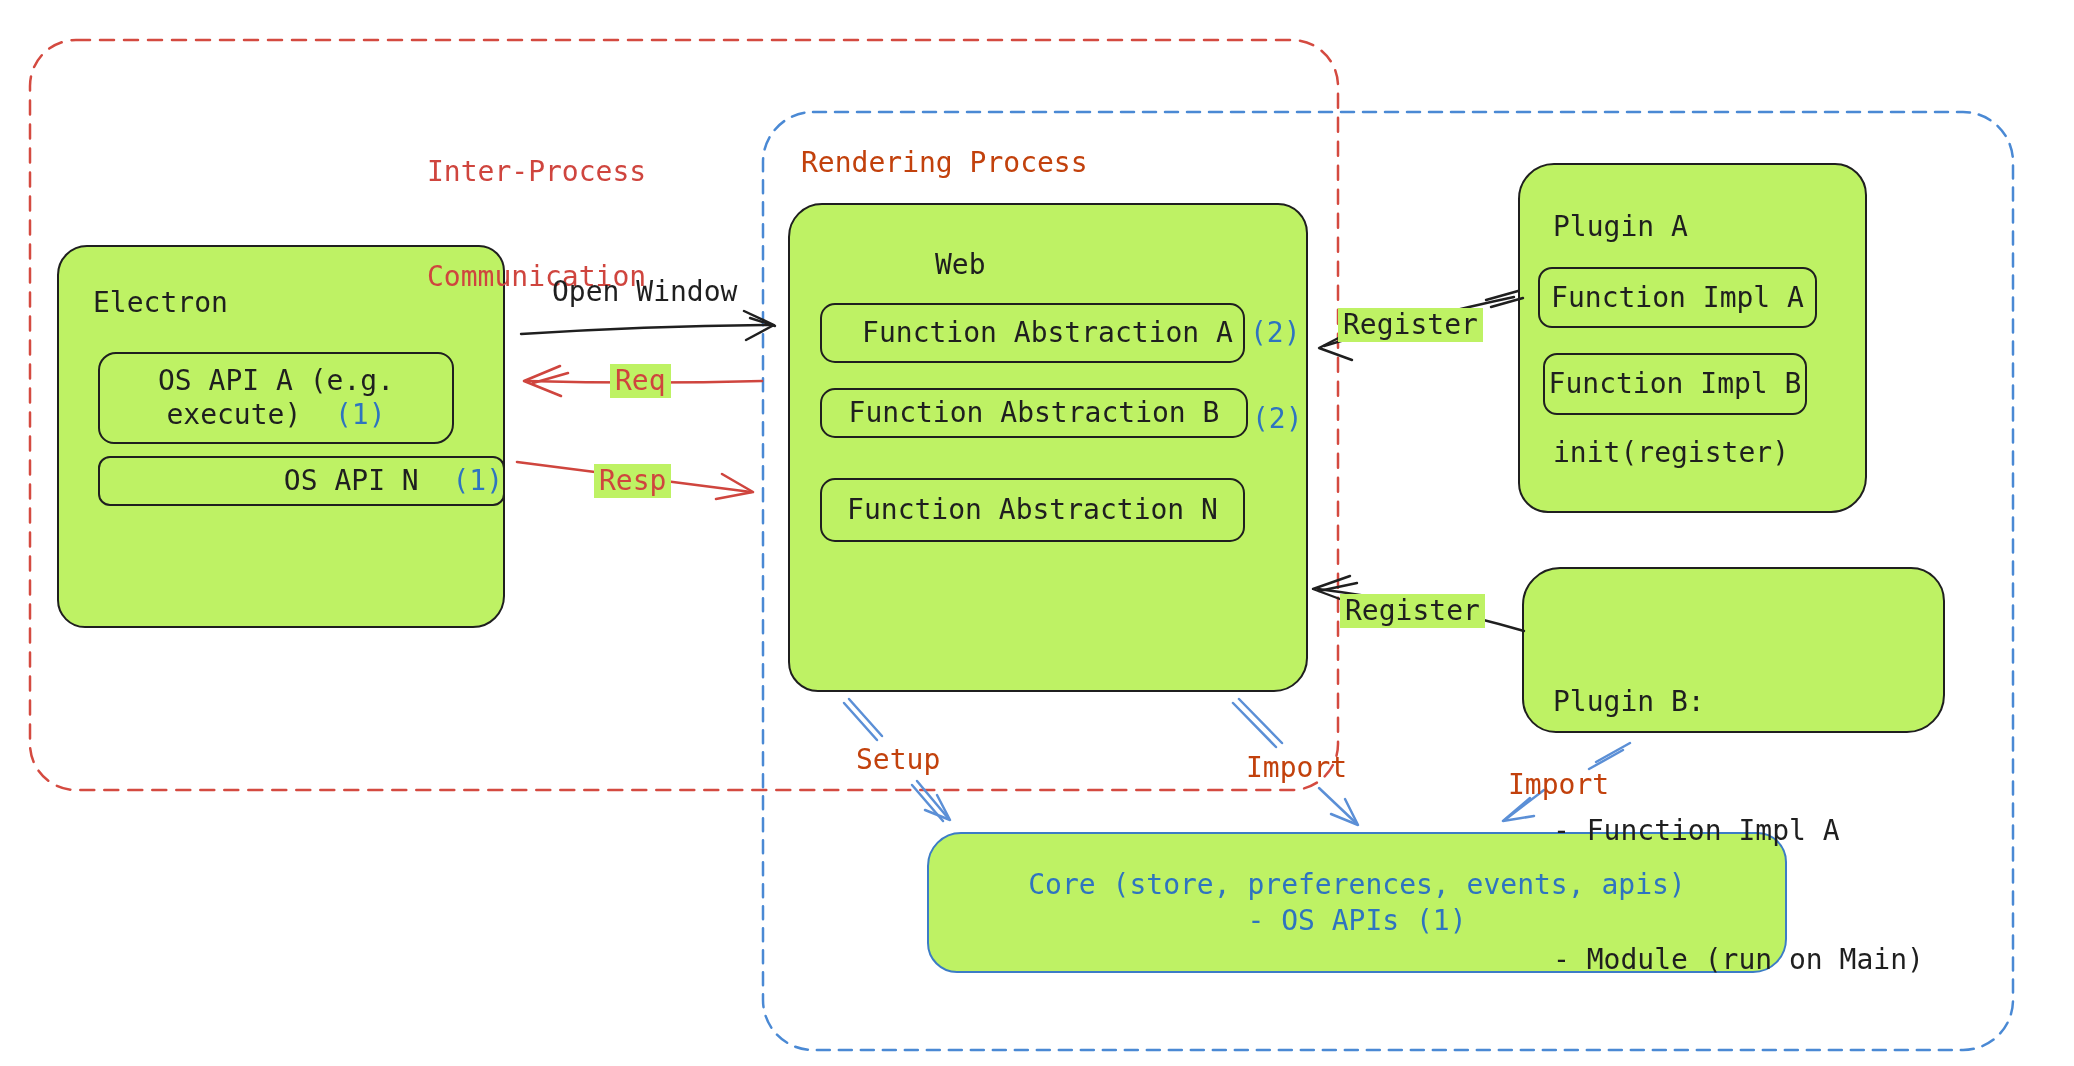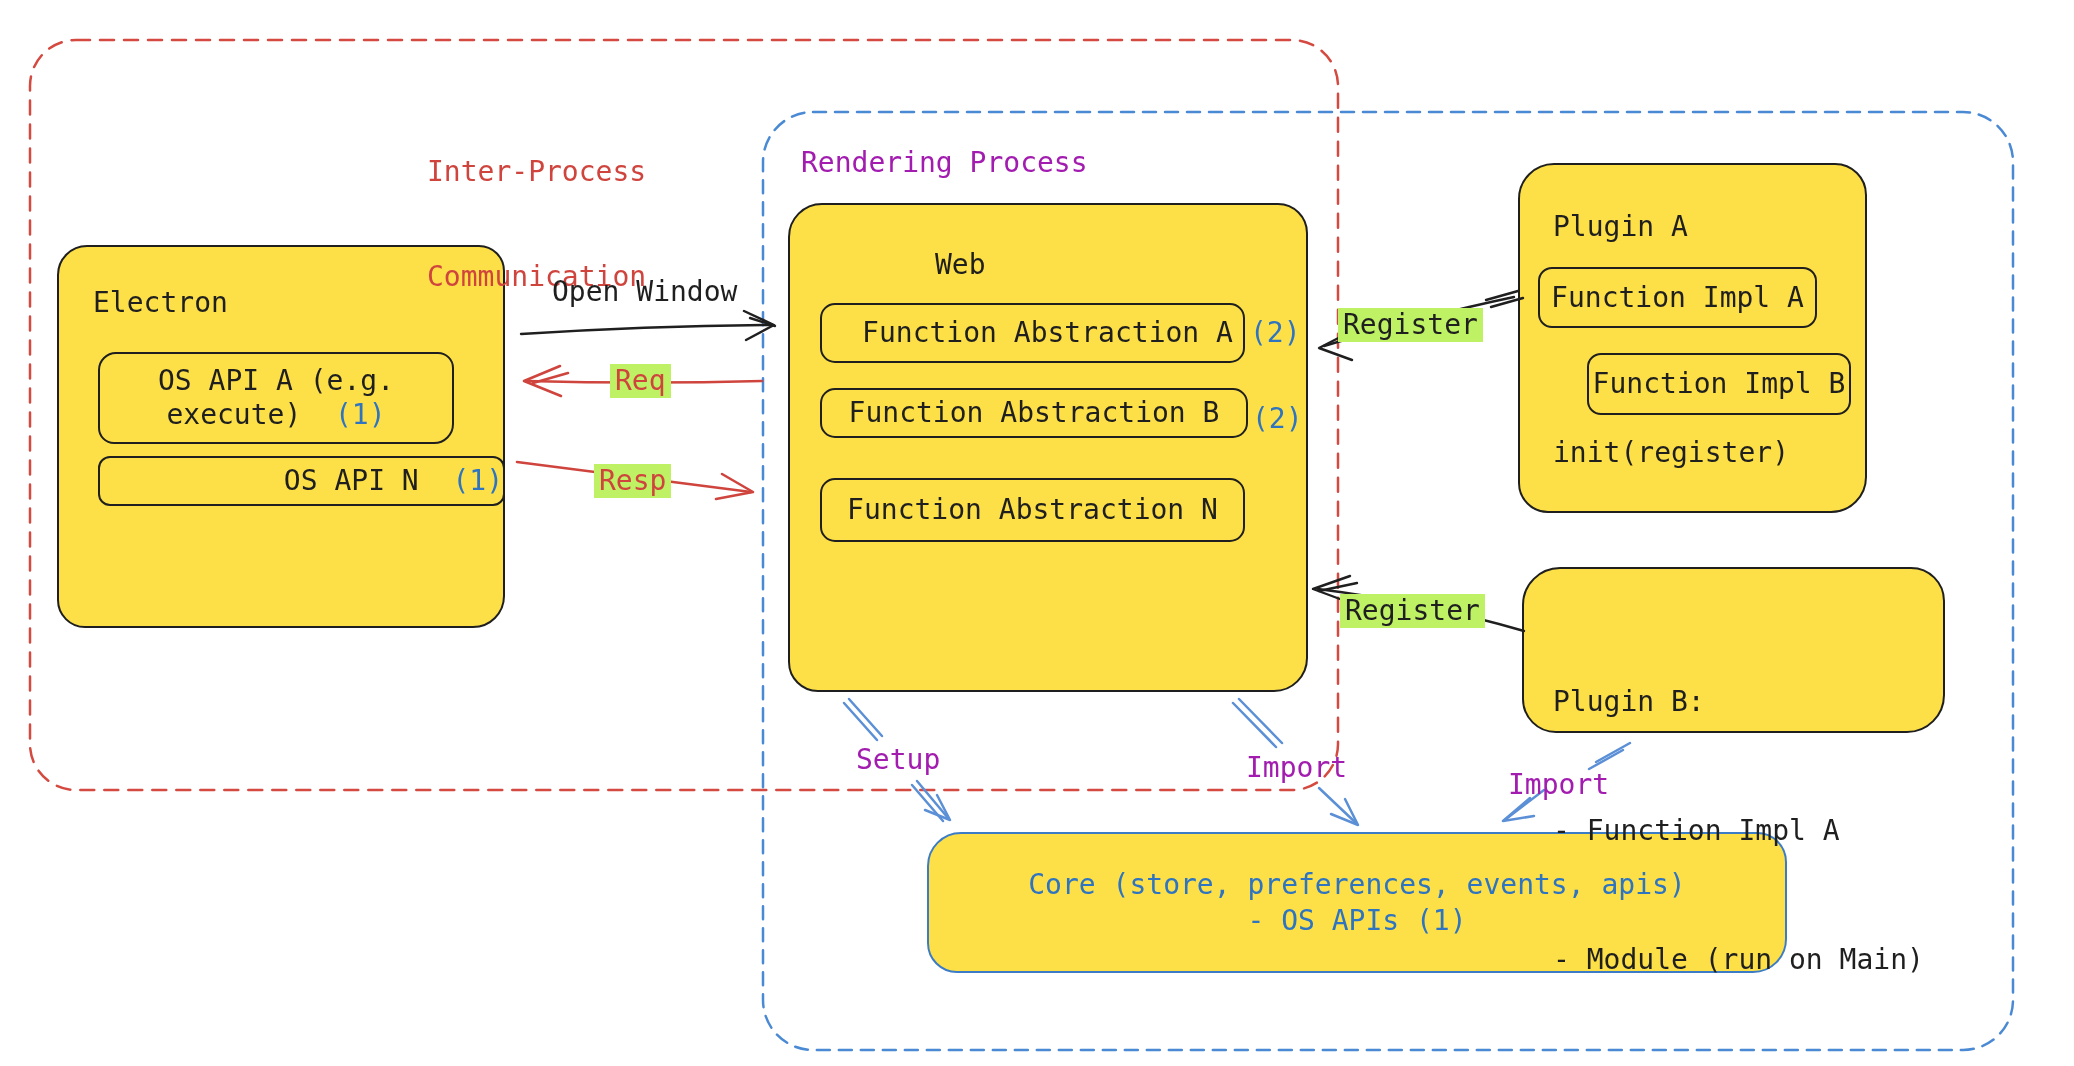--- a/index.html
+++ b/index.html
@@ -2,47 +2,47 @@
 <html><head>
 <meta charset="utf-8">
 <style>
   html,body{margin:0;padding:0;background:#ffffff;}
   #canvas{
     position:relative;width:2074px;height:1066px;background:#ffffff;overflow:hidden;
     font-family:"DejaVu Sans Mono","Liberation Mono",monospace;
     color:#1f1f1f;font-size:28px;line-height:34px;white-space:pre;
   }
   .box{
-    position:absolute;background:#fde047;border:2.3px solid #1f1f1f;
+    position:absolute;background:#bef264;border:2.3px solid #1f1f1f;
     display:flex;align-items:center;justify-content:center;flex-direction:column;
     text-align:center;z-index:2;box-sizing:border-box;
   }
   .label{position:absolute;z-index:4;}
   .onLine{background:#bef264;padding:0 5px;}
   .red{color:#cf453e;}
-  .blue{color:#a21caf;}
+  .blue{color:#c2410c;}
   .badge{color:#2e74c0;}
   #connector-layer{position:absolute;left:0;top:0;z-index:3;}
   #connector-layer path, #connector-layer rect{fill:none;stroke-linecap:round;stroke-linejoin:round;}
   .stroke-black{stroke:#1f1f1f;stroke-width:2.4;}
   .stroke-red{stroke:#cf453e;stroke-width:2.6;}
   .stroke-blue{stroke:#5b8fd6;stroke-width:2.5;}
   .dash-red{stroke:#d44a40;stroke-width:2.5;stroke-dasharray:14 10;}
   .dash-blue{stroke:#4a89d4;stroke-width:2.5;stroke-dasharray:13 9;}
   
   #electron-box{left:57px;top:245px;width:448px;height:383px;border-radius:30px 26px 32px 28px;justify-content:flex-start;}
   #os-api-a-box{left:98px;top:352px;width:356px;height:92px;border-radius:18px 16px 20px 16px;}
   #os-api-n-box{left:98px;top:456px;width:407px;height:50px;border-radius:12px;align-items:flex-end;}
   #web-box{left:788px;top:203px;width:520px;height:489px;border-radius:34px 30px 34px 30px;}
   #fa-a-box{left:820px;top:303px;width:425px;height:60px;border-radius:15px;padding-left:30px;}
   #fa-b-box{left:820px;top:388px;width:428px;height:50px;border-radius:15px;}
   #fa-n-box{left:820px;top:478px;width:425px;height:64px;border-radius:15px;}
   #plugin-a-box{left:1518px;top:163px;width:349px;height:350px;border-radius:36px 32px 36px 30px;}
   #impl-a-box{left:1538px;top:267px;width:279px;height:61px;border-radius:14px;}
-  #impl-b-box{left:1543px;top:353px;width:264px;height:62px;border-radius:14px;margin-left:44px;}
+  #impl-b-box{left:1543px;top:353px;width:264px;height:62px;border-radius:14px;}
   #plugin-b-box{left:1522px;top:567px;width:423px;height:166px;border-radius:38px 34px 38px 34px;}
   #core-box{left:927px;top:832px;width:860px;height:141px;border-radius:34px 30px 34px 30px;border-color:#3c7cc6;color:#2e74c0;line-height:36px;}
   
   #ipc-label{left:427px;top:84px;line-height:35px;}
   #rp-label{left:801px;top:146px;}
   #electron-title{left:93px;top:286px;}
   #web-title{left:935px;top:248px;}
   #execute-label{left:838px;top:580px;}
   #badge-2a{left:1250px;top:316px;}
   #badge-2b{left:1252px;top:402px;}

